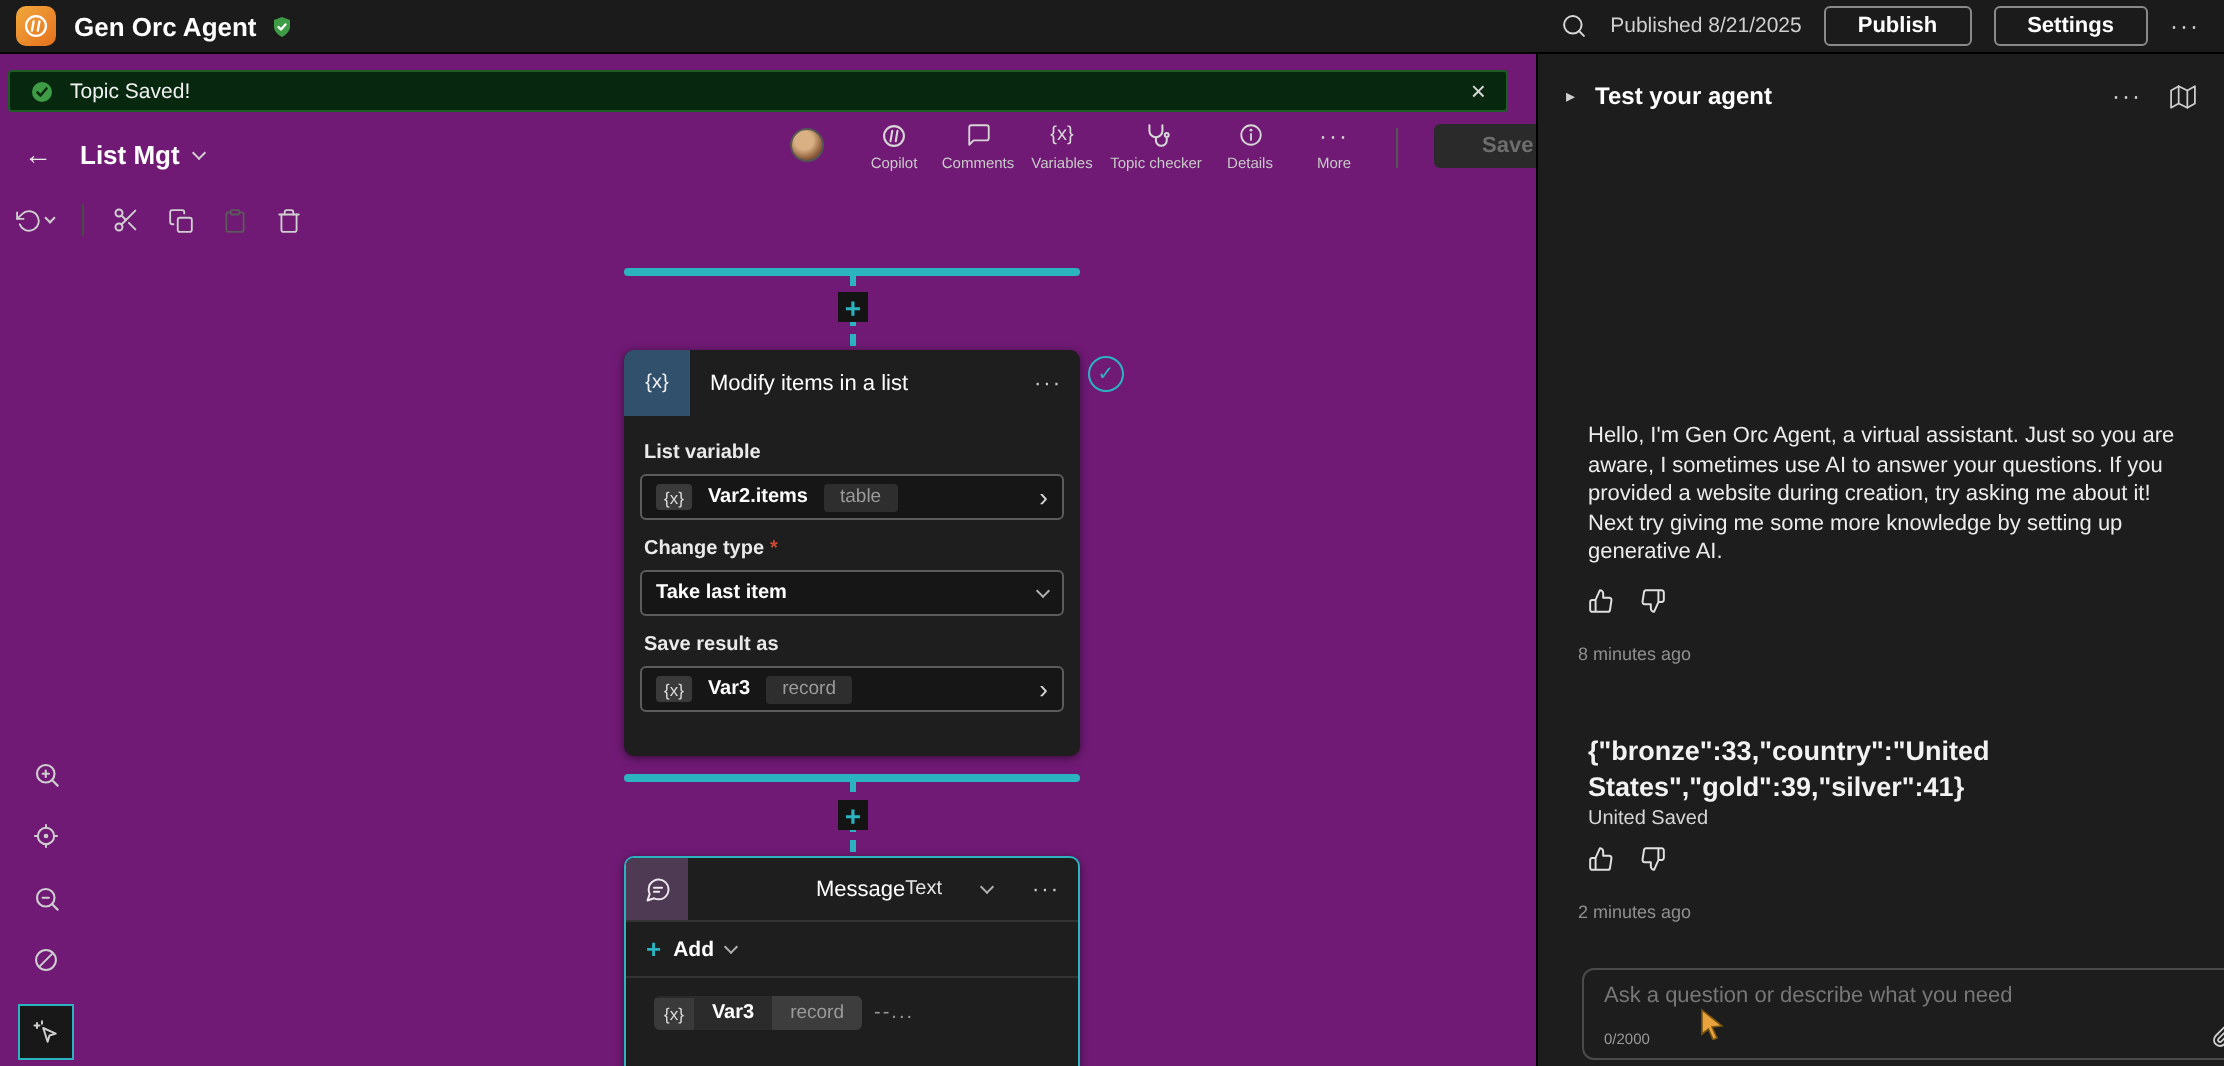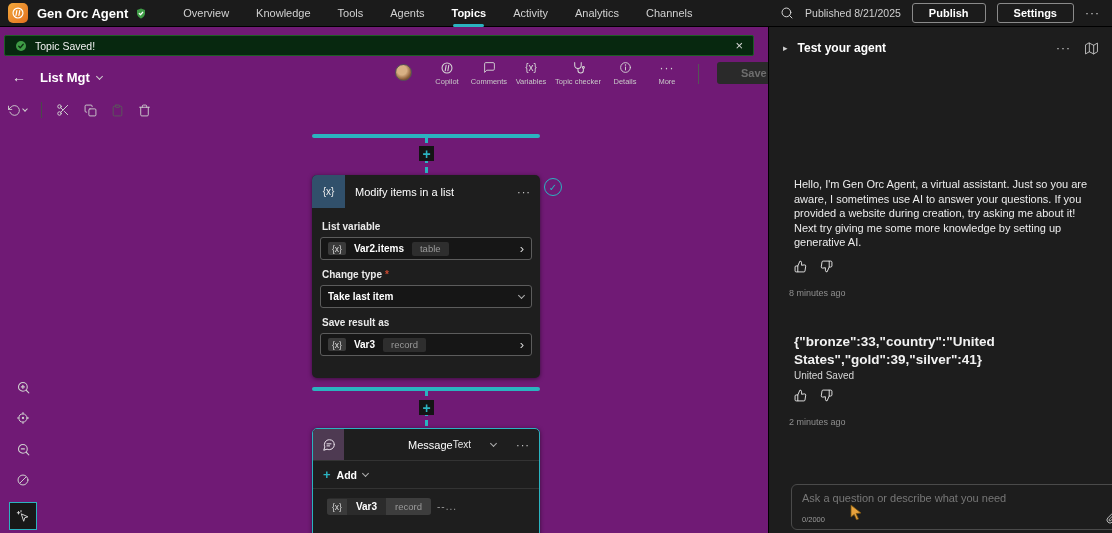--- a/index.html
+++ b/index.html
@@ -92,21 +92,21 @@
   .zoomcol { position:absolute; left:9px; top:376px; display:flex; flex-direction:column; align-items:center; gap:9px; z-index:5; }
   .zbtn { width:26px; height:22px; display:flex; align-items:center; justify-content:center; color:#cfcfcf; }
   .ptr-box { width:28px; height:28px; border:1.6px solid #2bb3c0; background:#181818; display:flex; align-items:center; justify-content:center; color:#cfcfcf; margin-top:2px; }
 
   
   .panel { position:absolute; left:768px; top:27px; width:344px; height:506px; background:#1d1d1d; border-left:1px solid #000; overflow:hidden; }
   .p-hd { position:absolute; left:0; top:14px; width:100%; display:flex; align-items:center; padding:0 14px; }
   .p-collapse { font-size:9px; color:#cfcfcf; }
   .p-title { font-size:12px; font-weight:bold; color:#fff; margin-left:10px; }
   .p-right { margin-left:auto; display:flex; align-items:center; gap:14px; color:#cfcfcf; }
-  .msg { position:absolute; left:25px; width:302px; }
+  .msg { position:absolute; left:25px; width:302px;margin-top:34px; }
   .msg-text { font-size:11px; line-height:1.32; color:#ececec; }
   .json-text { font-size:13.5px; font-weight:bold; line-height:1.3; color:#f2f2f2; width:290px; }
   .subtext { font-size:10px; color:#d6d6d6; margin-top:2px; }
   .thumbs { display:flex; gap:13px; margin-top:10px; color:#e0e0e0; }
   .ts { font-size:9px; color:#8f8f8f; margin-top:15px; margin-left:-5px; }
   .chatbox { position:absolute; left:22px; top:457px; width:340px; height:46px; border:1px solid #4a4a4a; border-radius:6px; background:#1d1d1d; }
   .chat-input { position:absolute; left:10px; top:7px; width:290px; background:transparent; border:none; outline:none; font-size:11px; color:#e6e6e6; font-family:"Liberation Sans",sans-serif; }
   .chat-input::placeholder { color:#777; }
   .counter { position:absolute; left:10px; bottom:5px; font-size:7.5px; color:#9a9a9a; }
   .clip { position:absolute; right:12px; bottom:5px; color:#cfcfcf; }
@@ -126,30 +126,20 @@
           <line x1="10" y1="8" x2="8.5" y2="16"></line>
           <line x1="15" y1="8" x2="13.5" y2="16"></line>
       </svg>
     </div>
     <div class="appname">Gen Orc Agent</div>
     <div class="shield">
       <svg width="12" height="13" viewBox="0 0 24 24">
           <path d="M12 22s8-4 8-10V5l-8-3-8 3v7c0 6 8 10 8 10z" fill="#3f9c46"></path>
           <polyline points="8.5 12 11 14.5 15.5 9.5" fill="none" stroke="#fff" stroke-width="2.4" stroke-linecap="round" stroke-linejoin="round"></polyline>
         </svg>
-    </div>
-    <div class="nav">
-      <div class="nav-item">Overview</div>
-      <div class="nav-item">Knowledge</div>
-      <div class="nav-item">Tools</div>
-      <div class="nav-item">Agents</div>
-      <div class="nav-item active">Topics</div>
-      <div class="nav-item">Activity</div>
-      <div class="nav-item">Analytics</div>
-      <div class="nav-item">Channels</div>
     </div>
     <div class="tb-right">
       <span style="display:flex;color:#d6d6d6">
         <svg class="ic" width="14" height="14" viewBox="0 0 24 24">
             <circle cx="11" cy="11" r="7.5"></circle>
             <line x1="20.5" y1="20.5" x2="16.3" y2="16.3"></line>
           </svg>
       </span>
       <span class="pubtext">Published 8/21/2025</span>
       <button class="btn-outline">Publish</button>

